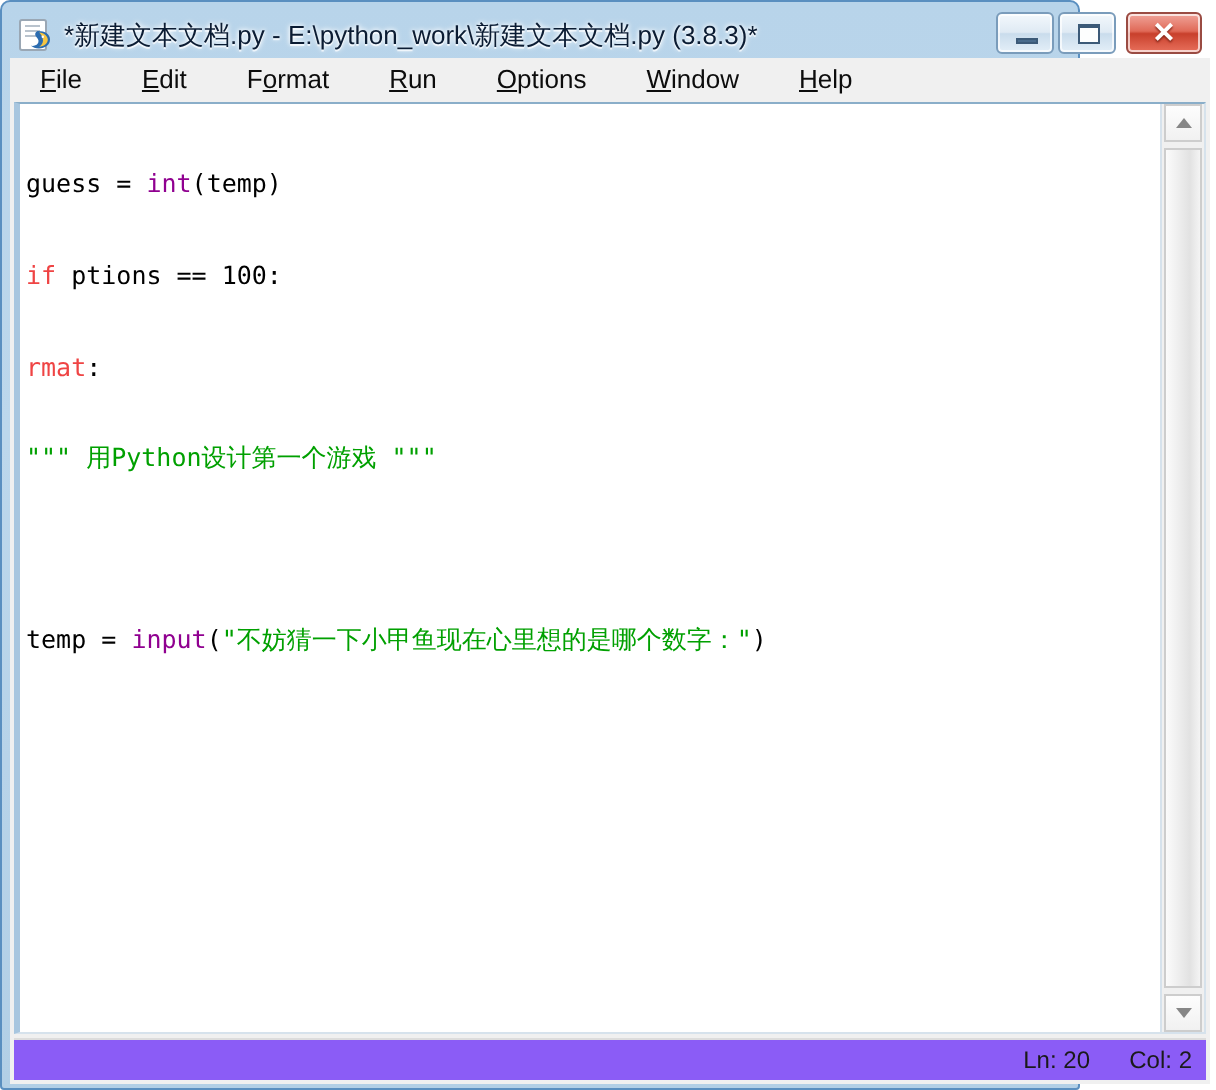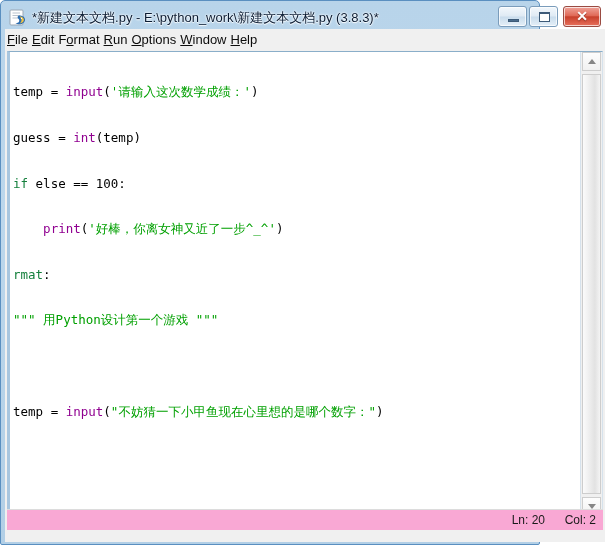--- a/index.html
+++ b/index.html
@@ -114,21 +114,21 @@
     left: 0; top: 0;
     width: 600px; height: 22px;
     background: #f0f0f0;
     box-sizing: border-box;
     white-space: nowrap;
   }
   .menu-item {
     display: inline-block;
     height: 22px;
     line-height: 22px;
-    padding: 0 2px;
+    padding: 0 15px;
     font-size: 13px;
     color: #0c0c0c;
     vertical-align: top;
     font-family: "Liberation Sans", sans-serif;
   }
   .menu-item u { text-decoration: underline; }
 
   
   #editor-wrap {
     position: absolute;
@@ -148,21 +148,21 @@
     box-sizing: border-box;
     padding: 2px 0 0 3px;
     overflow: hidden;
     font-family: "DejaVu Sans Mono", "Liberation Mono", monospace;
     font-size: 12.5px;
     line-height: 15.2px;
     color: #000000;
     white-space: pre;
   }
   #code .line { height: 15.2px; white-space: pre; }
-  .kw  { color: #15803d; }
+  .kw  { color: #ef4444; }
   .bi  { color: #900090; }
   .str { color: #00a000; }
   .def { color: #000000; }
 
   
   #vscroll {
     position: absolute;
     right: 0; top: 0;
     width: 22px; height: 100%;
     background: #f0f0f0;
@@ -193,23 +193,23 @@
     left: 1px; top: 22px;
     width: 19px; height: 420px;
     box-sizing: border-box;
     background: linear-gradient(to right, #fbfbfb 0%, #ededed 40%, #e2e2e2 70%, #f4f4f4 100%);
     border: 1px solid #cdcdcd;
   }
 
   
   #statusbar {
     position: absolute;
-    left: 2px; bottom: 12px;
+    left: 2px; bottom: 2px;
     width: 596px; height: 21px;
-    background: #f9a8d4;
+    background: #8b5cf6;
     border-top: 1px solid #dcdcdc;
     box-sizing: border-box;
   }
   .status-cell {
     position: absolute;
     top: 2px;
     height: 17px;
     line-height: 17px;
     font-size: 12px;
     color: #1a1a1a;
@@ -251,24 +251,22 @@
 
     <div id="client">
 
       <div id="menubar">
         <span class="menu-item"><u>F</u>ile</span><span class="menu-item"><u>E</u>dit</span><span class="menu-item">F<u>o</u>rmat</span><span class="menu-item"><u>R</u>un</span><span class="menu-item"><u>O</u>ptions</span><span class="menu-item"><u>W</u>indow</span><span class="menu-item"><u>H</u>elp</span>
       </div>
 
       <div id="editor-wrap">
 
         <div id="code">
-          <div class="line"><span class="def">temp = </span><span class="bi">input</span><span class="def">(</span><span class="str">'请输入这次数学成绩：'</span><span class="def">)</span></div>
           <div class="line"><span class="def">guess = </span><span class="bi">int</span><span class="def">(temp)</span></div>
-          <div class="line"><span class="kw">if</span><span class="def"> else == 100:</span></div>
-          <div class="line"><span class="def">    </span><span class="bi">print</span><span class="def">(</span><span class="str">'好棒，你离女神又近了一步^_^'</span><span class="def">)</span></div>
+          <div class="line"><span class="kw">if</span><span class="def"> ptions == 100:</span></div>
           <div class="line"><span class="kw">rmat</span><span class="def">:</span></div>
           <div class="line"><span class="str">""" 用Python设计第一个游戏 """</span></div>
           <div class="line">&nbsp;</div>
           <div class="line"><span class="def">temp = </span><span class="bi">input</span><span class="def">(</span><span class="str">"不妨猜一下小甲鱼现在心里想的是哪个数字："</span><span class="def">)</span></div>
           
           
           
           
           
           

